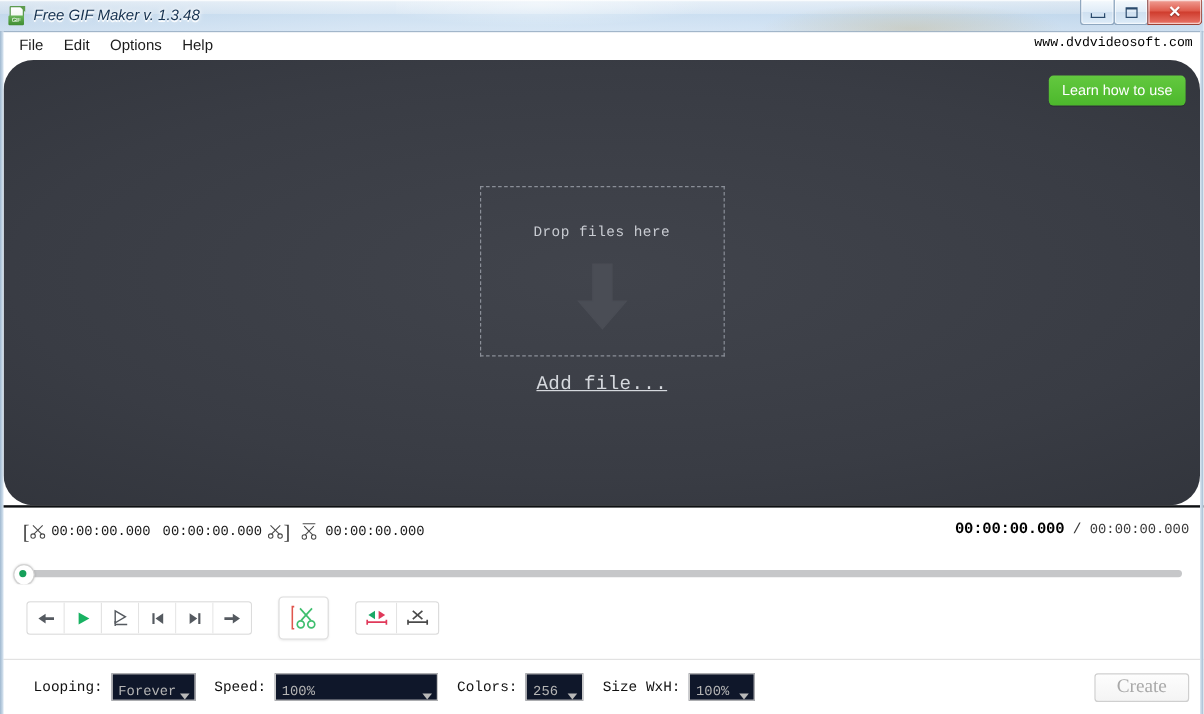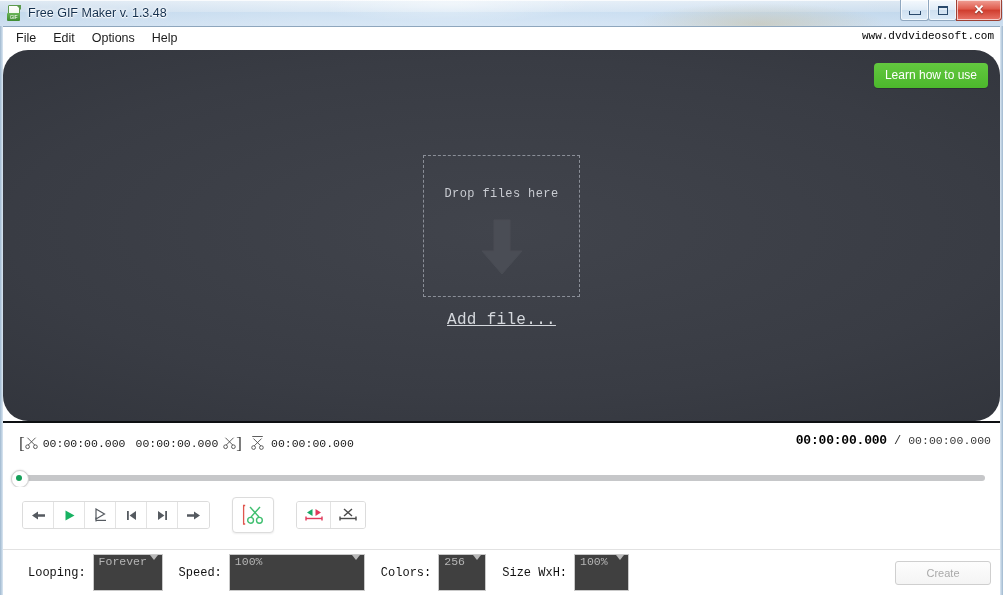--- a/index.html
+++ b/index.html
@@ -89,20 +89,21 @@
     line-height: 8px;
     text-align: center;
     letter-spacing: -0.3px;
   }
 
   .title-text {
     font-size: 12.5px;
     color: #15314f;
     text-shadow: 0 0 5px rgba(255,255,255,0.95), 0 0 3px rgba(255,255,255,0.95), 0 1px 0 rgba(255,255,255,0.9);
     z-index: 2;
+    font-style: italic;
   }
 
   .winbtns {
     position: absolute;
     right: 1px; top: 0px;
     display: flex;
     z-index: 3;
   }
   .winbtn {
     width: 29px; height: 21px;
@@ -201,21 +202,21 @@
 
   .dropzone-wrap {
     position: absolute;
     left: 0; right: 0;
     top: 105px;
     display: flex;
     flex-direction: column;
     align-items: center;
   }
   .dropzone {
-    width: 157px;
+    width: 204px;
     height: 142px;
     border: 1px dashed #8b8f98;
     position: relative;
     box-sizing: border-box;
   }
   .drop-label {
     position: absolute;
     left: 0; right: 0;
     top: 31px;
     text-align: center;
@@ -391,25 +392,25 @@
   }
   .field-label {
     font-family: "Liberation Mono", monospace;
     font-size: 12px;
     color: #111111;
     margin-right: 7px;
     white-space: nowrap;
   }
   .sel {
     position: relative;
-    height: 37px;
+    height: 23px;
     border: 1px solid #c9c9c9;
-    background: #404040;
-    display: flex;
-    align-items: flex-start;
+    background: #0f172a;
+    display: flex;
+    align-items: flex-end;
     box-sizing: border-box;
     margin-right: 16px;
     cursor: default;
   }
   .sel .sel-val {
     font-family: "Liberation Mono", monospace;
     font-size: 11.5px;
     color: #b4b4b4;
     padding-left: 5px;
     flex: 1;
@@ -431,30 +432,30 @@
   }
   .sel-looping { width: 70px; }
   .sel-speed   { width: 136px; }
   .sel-colors  { width: 48px; }
   .sel-size    { width: 55px; margin-right: 0; }
 
   .create-btn {
     position: absolute;
     right: 12px;
     top: 11px;
-    width: 96px;
+    width: 79px;
     height: 24px;
     border: 1px solid #cfcfcf;
     border-radius: 3px;
     background: linear-gradient(to bottom, #fdfdfd, #f4f4f4);
     display: flex;
     align-items: center;
     justify-content: center;
-    font-family: Liberation Sans, sans-serif;
-    font-size: 11px;
+    font-family: Liberation Serif, serif;
+    font-size: 16px;
     color: #a9a9a9;
     cursor: default;
     box-sizing: border-box;
   }
 
   .frame-edge {
     position: absolute;
     left: 0; top: 26px; bottom: 0;
     width: 3px;
     background: linear-gradient(to right, #9fb8cf, #dce8f3);

